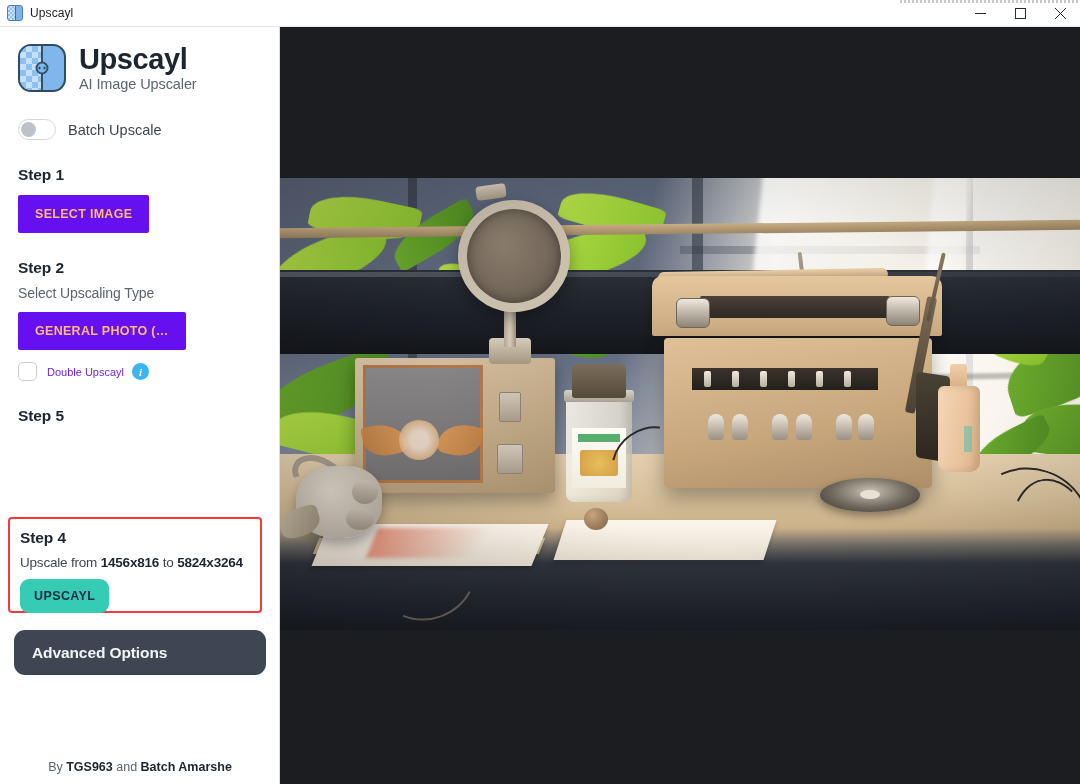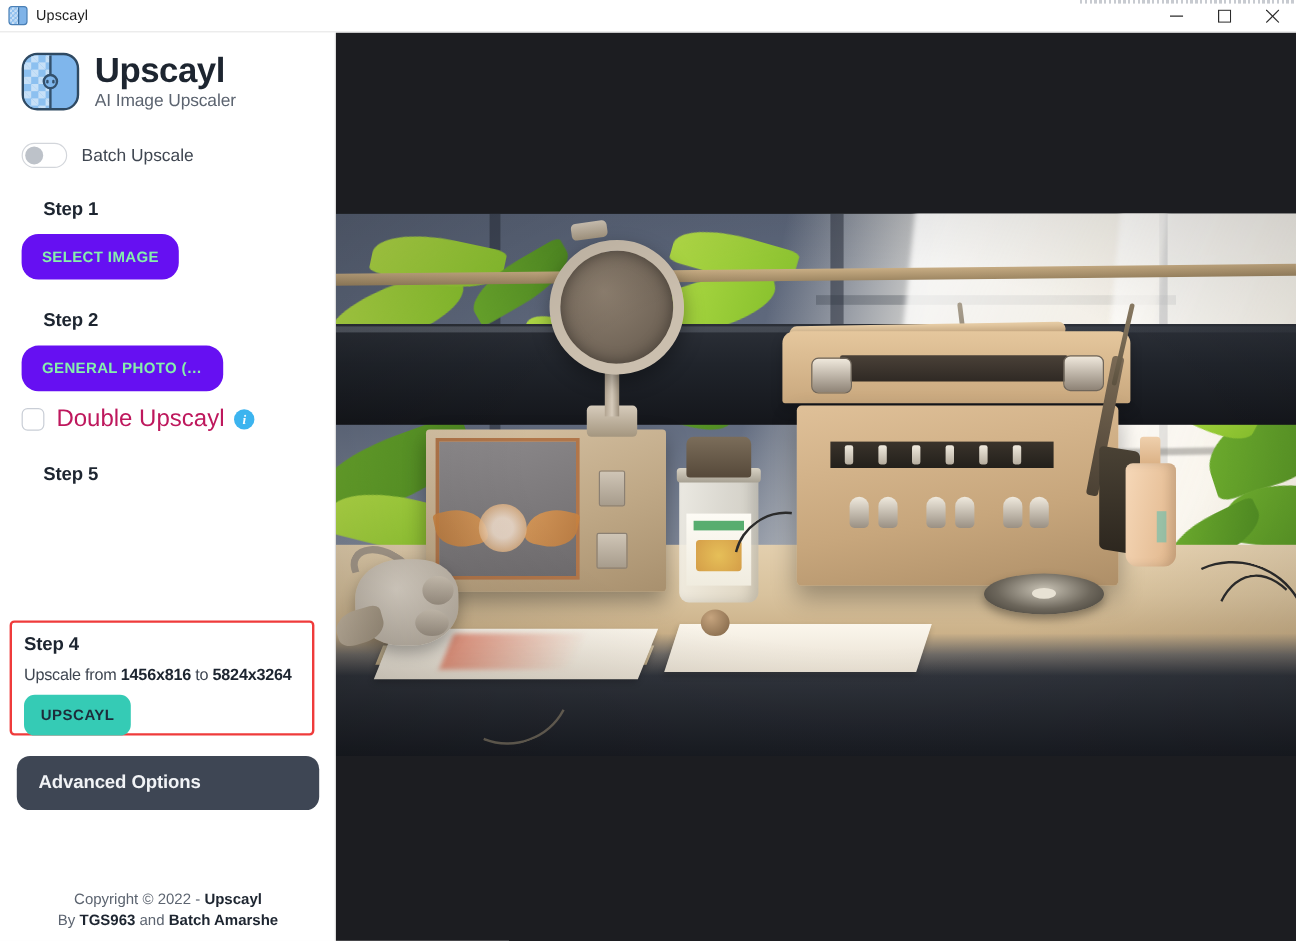--- a/index.html
+++ b/index.html
@@ -99,42 +99,42 @@
     background: #ffffff; border: 1.5px solid #d3d6db; position: relative; flex: 0 0 auto;
   }
   .toggle .knob {
     position: absolute; left: 2px; top: 2px;
     width: 15px; height: 15px; border-radius: 50%; background: #bdc2c9;
   }
   .toggle-label { margin-left: 12px; font-size: 14.5px; color: #3f4651; }
 
   .step-h {
     font-size: 15.5px; font-weight: bold; color: #1d2530;
-    padding-left: 36px; margin-top: 26px; letter-spacing: -.1px;
+    padding-left: 18px; margin-top: 26px; letter-spacing: -.1px;
   }
   .step-sub {
     font-size: 14px; color: #5c6470; padding-left: 18px; margin-top: 8px; letter-spacing: -.1px;
   }
 
   .btn-purple {
     display: inline-flex; align-items: center; justify-content: center;
     margin-left: 18px; margin-top: 11px;
-    background: #6610f2; color: #86efac;
+    background: #6610f2; color: #fdba74;
     font-size: 12.5px; font-weight: bold; letter-spacing: .3px;
-    border: none; border-radius: 14px;
+    border: none; border-radius: 2px;
     height: 38px; padding: 0 17px; cursor: pointer;
     white-space: nowrap;
   }
 
   .check-row { display: flex; align-items: center; padding-left: 18px; margin-top: 12px; }
   .checkbox {
     width: 19px; height: 19px; border-radius: 5px;
     border: 1.6px solid #c9ced6; background: #fff; flex: 0 0 auto;
   }
-  .check-label { margin-left: 10px; font-size: 20px; color: #be185d; }
+  .check-label { margin-left: 10px; font-size: 11px; color: #6d28d9; }
   .info-icon {
     margin-left: 8px; width: 17px; height: 17px; border-radius: 50%;
     background: #3cb4ef; color: #fff; font-size: 11px; font-weight: bold;
     display: inline-flex; align-items: center; justify-content: center;
     font-style: italic; font-family: "Liberation Serif", serif;
   }
 
   
   .step4-box {
     position: absolute; left: 8px; top: 490px;
@@ -507,20 +507,21 @@
     <div class="toggle">
         <div class="knob"></div>
       </div>
     <div class="toggle-label">Batch Upscale</div>
   </div>
 
   <div class="step-h">Step 1</div>
   <button class="btn-purple">SELECT IMAGE</button>
 
   <div class="step-h">Step 2</div>
+  <div class="step-sub">Select Upscaling Type</div>
   <button class="btn-purple">GENERAL PHOTO (…</button>
 
   <div class="check-row">
     <div class="checkbox"></div>
     <div class="check-label">Double Upscayl</div>
     <div class="info-icon">i</div>
   </div>
 
   <div class="step-h">Step 5</div>
 
@@ -531,23 +532,20 @@
       <b>1456x816</b>
       <span>to</span>
       <b>5824x3264</b>
     </div>
     <button class="btn-teal">UPSCAYL</button>
   </div>
 
   <div class="adv-options">Advanced Options</div>
 
   <div class="footer">
-    <div>
-      <span>Copyright © 2022 - </span><b>Upscayl</b>
-    </div>
     <div>
       <span>By </span><b>TGS963</b><span> and </span><b>Batch Amarshe</b>
     </div>
   </div>
 </div>
 
 <div class="viewer">
 
 
   <div class="imgwrap" title="vintage radio and microphone on a sunlit wooden desk with plants">

